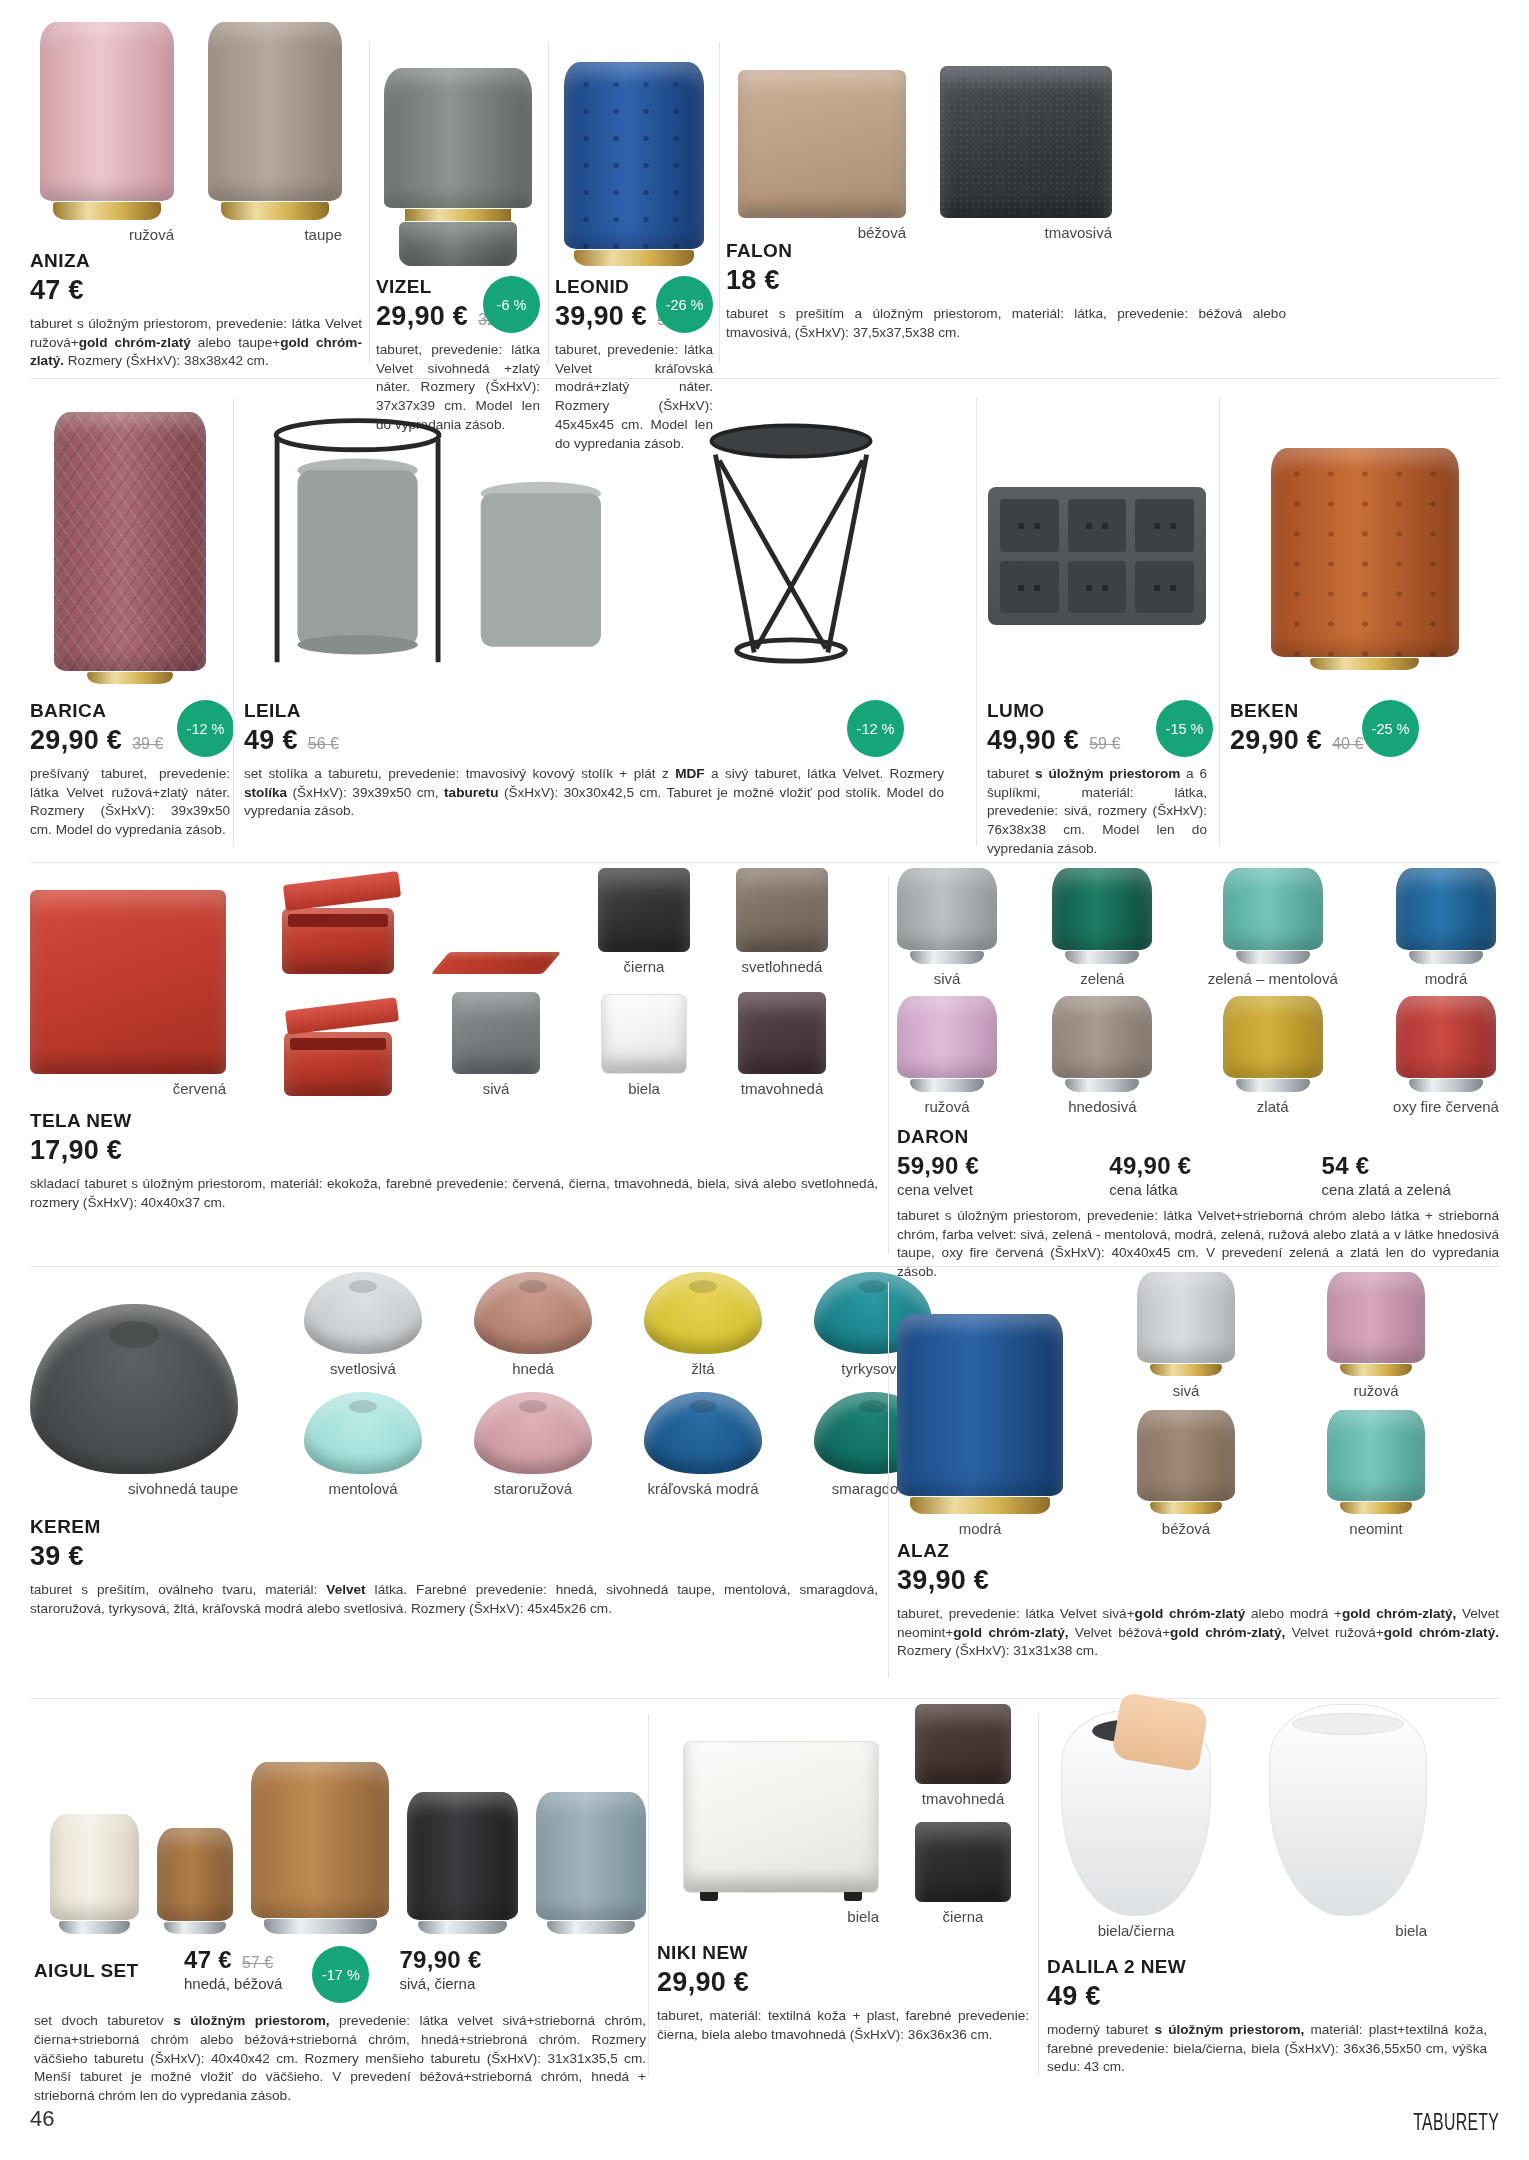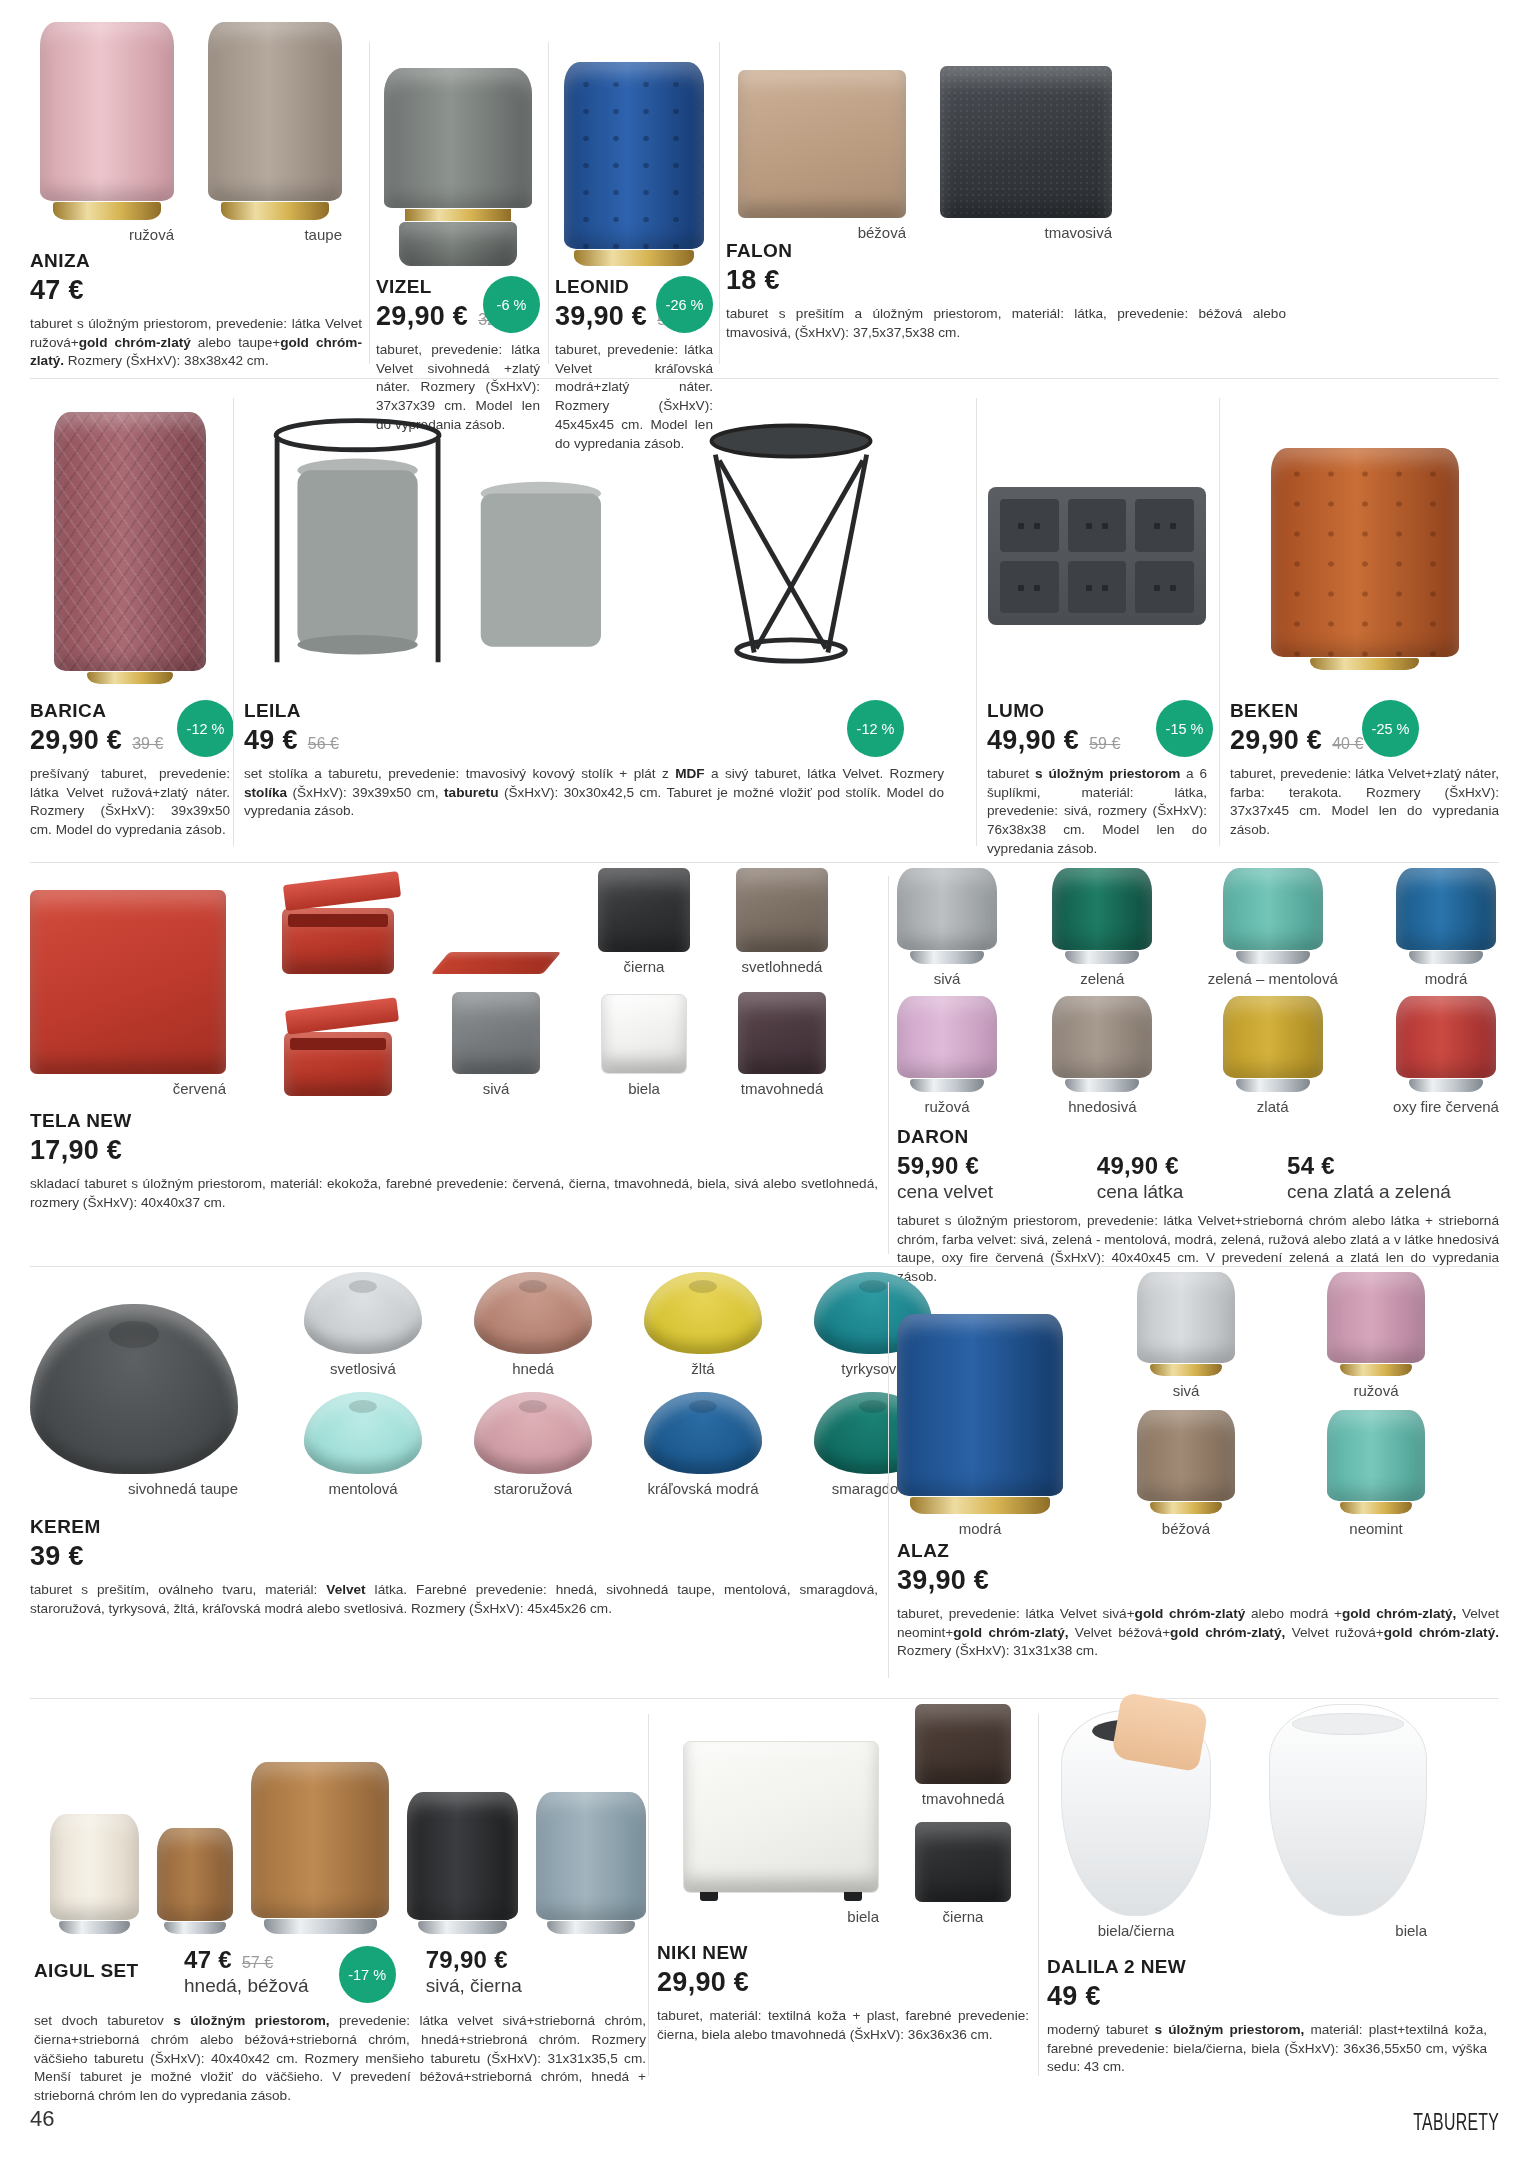--- a/index.html
+++ b/index.html
@@ -26,21 +26,21 @@
 .gold{background:linear-gradient(90deg,#9c7a2c,#eedda2 32%,#d7b452 62%,#8e6d28)}
 .silver{background:linear-gradient(90deg,#878e94,#eef1f3 32%,#c2c8ce 62%,#7f868c)}
 .cube{position:relative;border-radius:7px;box-shadow:inset 0 14px 18px rgba(255,255,255,.22),inset 0 -12px 16px rgba(0,0,0,.22)}
 .pouf{position:relative;border-radius:50% 50% 46% 46%/62% 62% 40% 40%;box-shadow:inset 0 12px 14px rgba(255,255,255,.3),inset 0 -10px 12px rgba(0,0,0,.2)}
 .pouf:after{content:"";position:absolute;top:10%;left:50%;transform:translateX(-50%);width:24%;height:16%;border-radius:50%;background:rgba(0,0,0,.14)}
 .bench{background:linear-gradient(180deg,#5b5e63,#4a4d52);border-radius:8px;padding:12px;display:grid;grid-template-columns:repeat(3,1fr);grid-template-rows:repeat(2,1fr);gap:9px}
 .drawer{background:#3d4045;border-radius:4px;position:relative}
 .drawer:after{content:"";position:absolute;top:46%;left:50%;width:6px;height:6px;margin-left:-11px;background:#26282b;box-shadow:16px 0 0 #26282b;border-radius:1px}
 .price-cols{display:flex;margin-top:4px}
 .pcol .price{font-size:24px}
-.plabel{font-size:19px;color:#3b3b3b;margin-top:1px;white-space:nowrap}
+.plabel{font-size:15px;color:#3b3b3b;margin-top:1px;white-space:nowrap}
 .foot{position:absolute;bottom:-9px;width:18px;height:9px;background:#1f2022;border-radius:0 0 3px 3px}
 .dalila{position:relative;border-radius:44% 44% 47% 47%/26% 26% 58% 58%;background:linear-gradient(180deg,#fff,#edeff1 55%,#dee1e3);border:1px solid #e1e3e5}
 .pageno{position:absolute;left:30px;top:2106px;font-size:22px;color:#333}
 .cat{position:absolute;right:30px;top:2108px;font-size:24px;color:#222;letter-spacing:.5px;transform:scaleX(.66);transform-origin:100% 50%}
 </style>
 </head>
 <body>
 
 <div class="page">
 
@@ -213,21 +213,20 @@
         <div class="cyl-base gold" style="width:58%;height:12px"></div>
       </div>
     </div>
     <div class="pinfo" style="margin-top:16px">
       <div class="badge" style="top:0;right:80px">-25 %</div>
       <div class="name">BEKEN</div>
       <div class="price-line">
           <span class="price">29,90 €</span>
           <s class="old">40 €</s>
         </div>
-      <p class="desc">taburet, prevedenie: látka Velvet+zlatý náter, farba: terakota. Rozmery (ŠxHxV): 37x37x45 cm. Model len do vypredania zásob.</p>
     </div>
   </div>
 
   <div class="hline" style="top:862px"></div>
   <div class="vline" style="left:233px;top:398px;height:448px"></div>
   <div class="vline" style="left:976px;top:398px;height:448px"></div>
   <div class="vline" style="left:1219px;top:398px;height:448px"></div>
 
   <div class="cell" style="left:30px;top:868px;width:848px">
     <div style="display:flex;gap:56px;align-items:flex-end">

